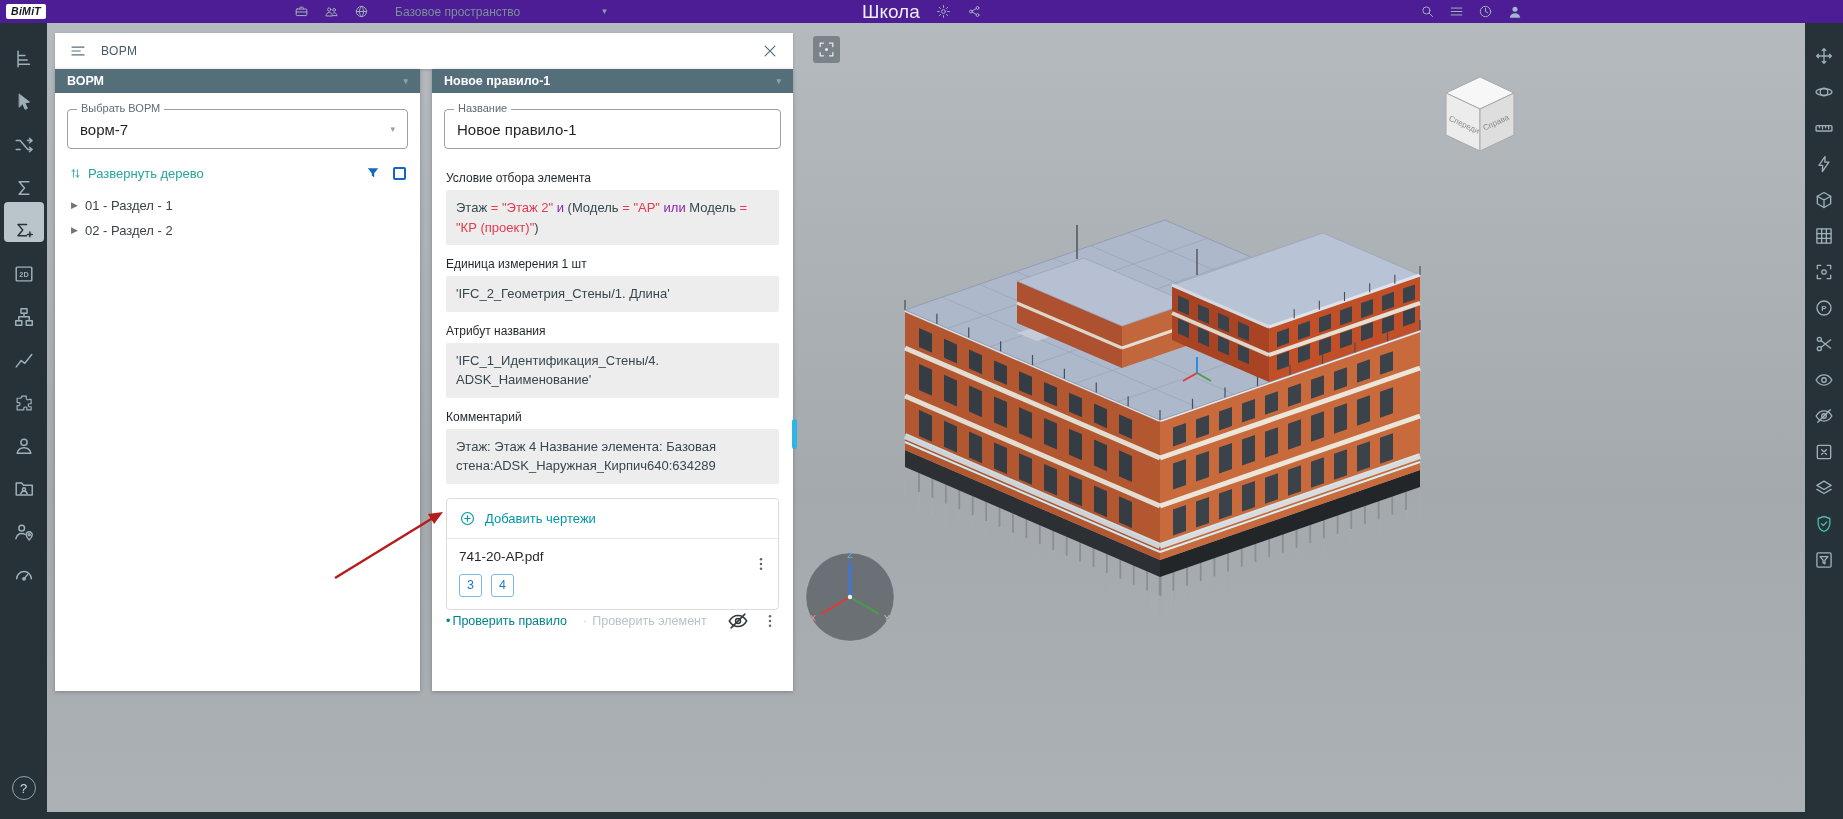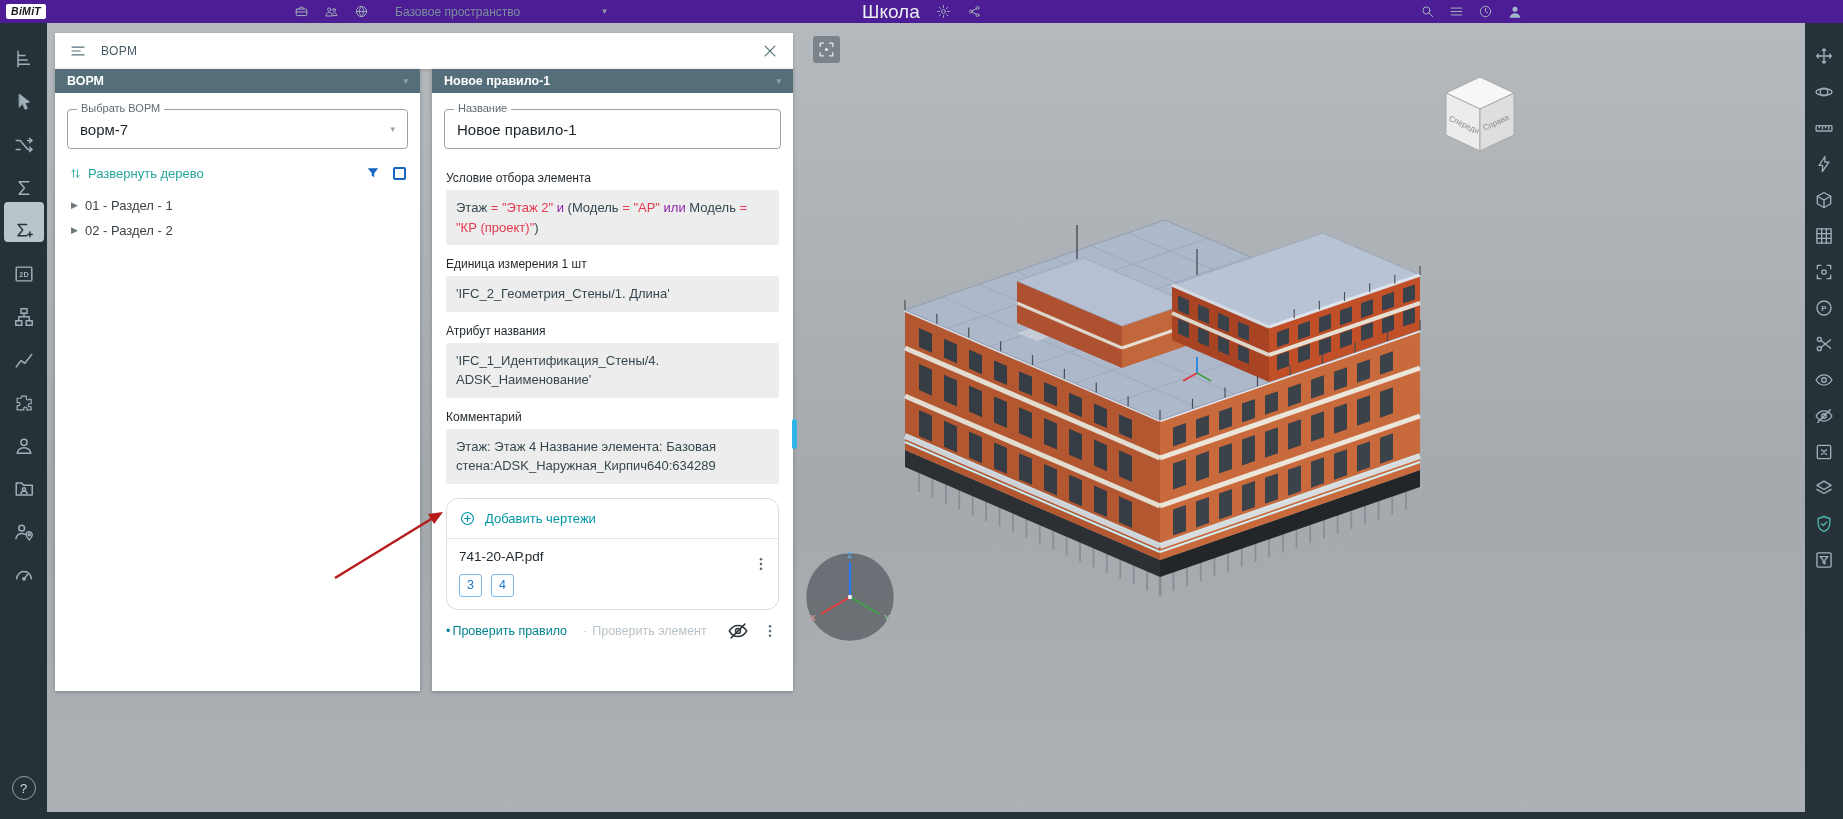--- a/index.html
+++ b/index.html
@@ -62,21 +62,21 @@
   .tool-icons{display:flex;align-items:center;gap:12px}
   .tool-icons .ic{width:16px;height:16px;color:#1565c0;cursor:pointer}
   .frame-box{width:13px;height:13px;border:2px solid #1565c0;border-radius:2px;cursor:pointer}
   .tree{padding:8px 6px}
   .tree-row{display:flex;align-items:center;gap:7px;padding:5px 10px;font-size:13px;color:#3c4348;cursor:pointer}
   .tri{color:#6d767c;font-size:9px;line-height:1}
   .sec-label{font-size:12px;color:#1f262b;margin:12px 14px 5px}
   .grey-box{background:#ededed;margin:0 14px;padding:8px 10px;font-size:13px;color:#37474f;line-height:1.5;border-radius:2px;cursor:pointer}
   .tok.op,.tok.str{color:#e5394f}
   .tok.kw{color:#8e24aa}
-  .drawings{border:1px solid #dcdcdc;border-radius:12px;margin:14px 14px 10px}
+  .drawings{border:1px solid #dcdcdc;border-radius:4px;margin:14px 14px 0}
   .add-row{display:flex;align-items:center;gap:9px;padding:11px 12px;border-bottom:1px solid #e6e6e6;color:#0097a7;font-size:13px;cursor:pointer}
   .add-row .ic{width:17px;height:17px}
   .file-block{position:relative;padding:10px 12px 12px}
   .file-name{font-size:13.5px;font-weight:normal;color:#23292e;cursor:pointer}
   .kebab{position:absolute;right:8px;width:18px;height:18px;color:#5c666d;background:none;border:none;cursor:pointer;padding:0}
   .file-block .kebab{top:16px}
   .chips{display:flex;gap:9px;margin-top:10px}
   .chip{min-width:23px;height:23px;border:1px solid #7db8e8;color:#1e78c8;border-radius:3px;font-size:12.5px;display:flex;align-items:center;justify-content:center;cursor:pointer;background:#fff;font-family:inherit}
   .warning{font-size:12px;color:#23292e;margin:16px 14px 12px}
   .actions{display:flex;align-items:center;padding:0 14px;font-size:12.5px}

